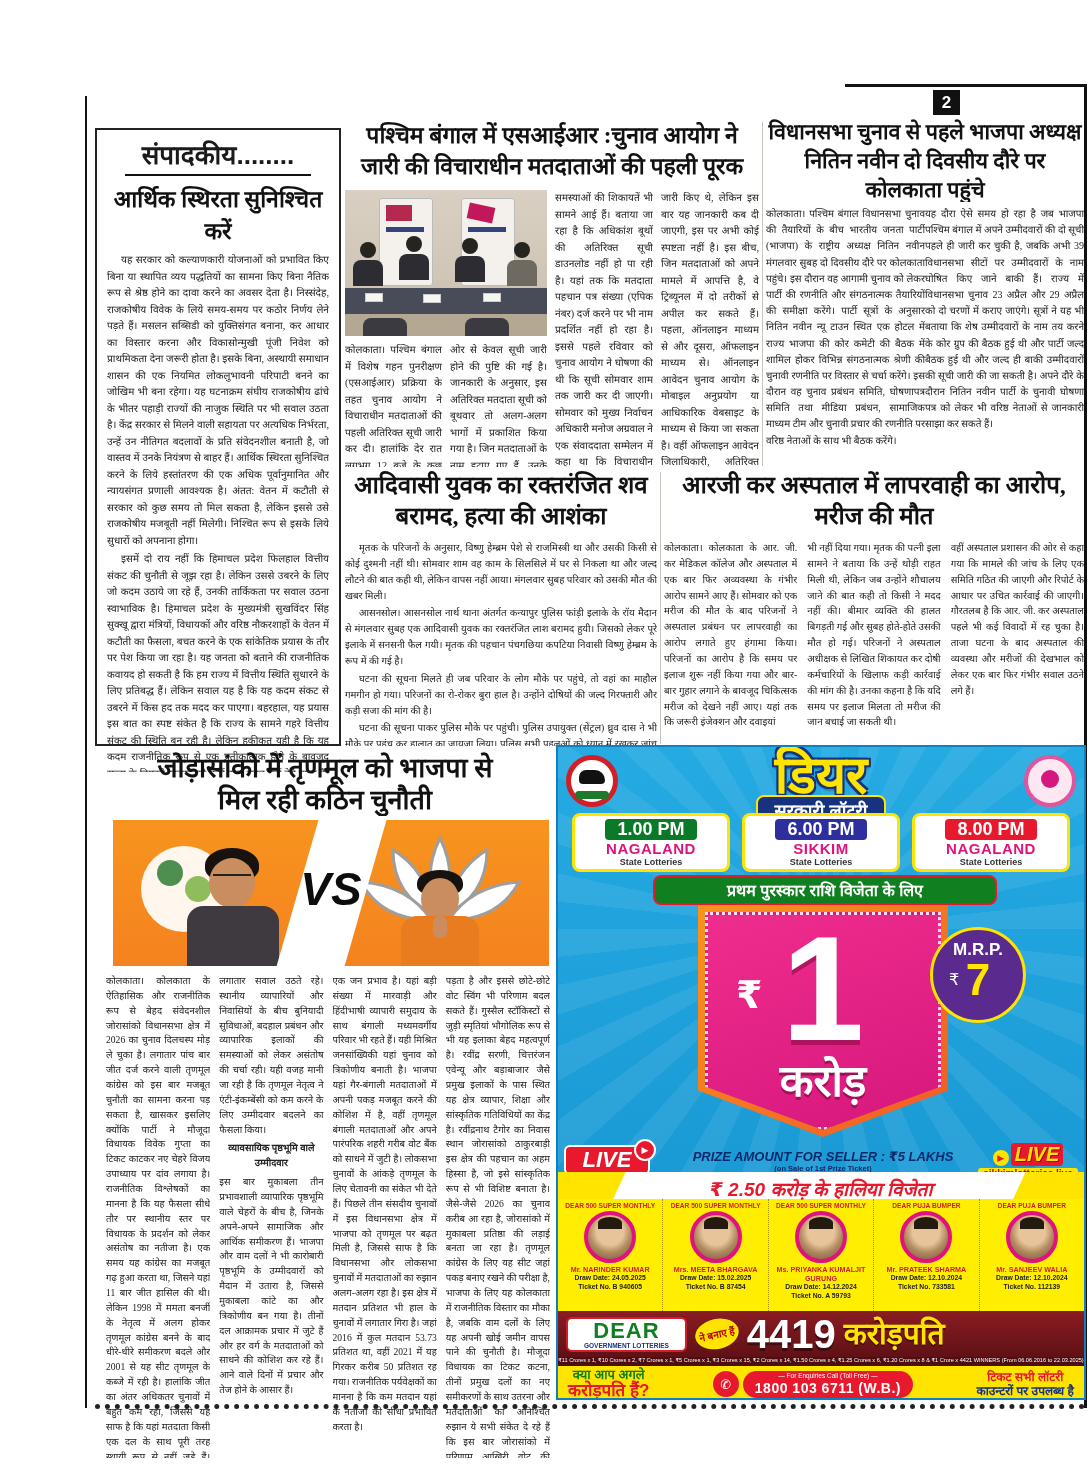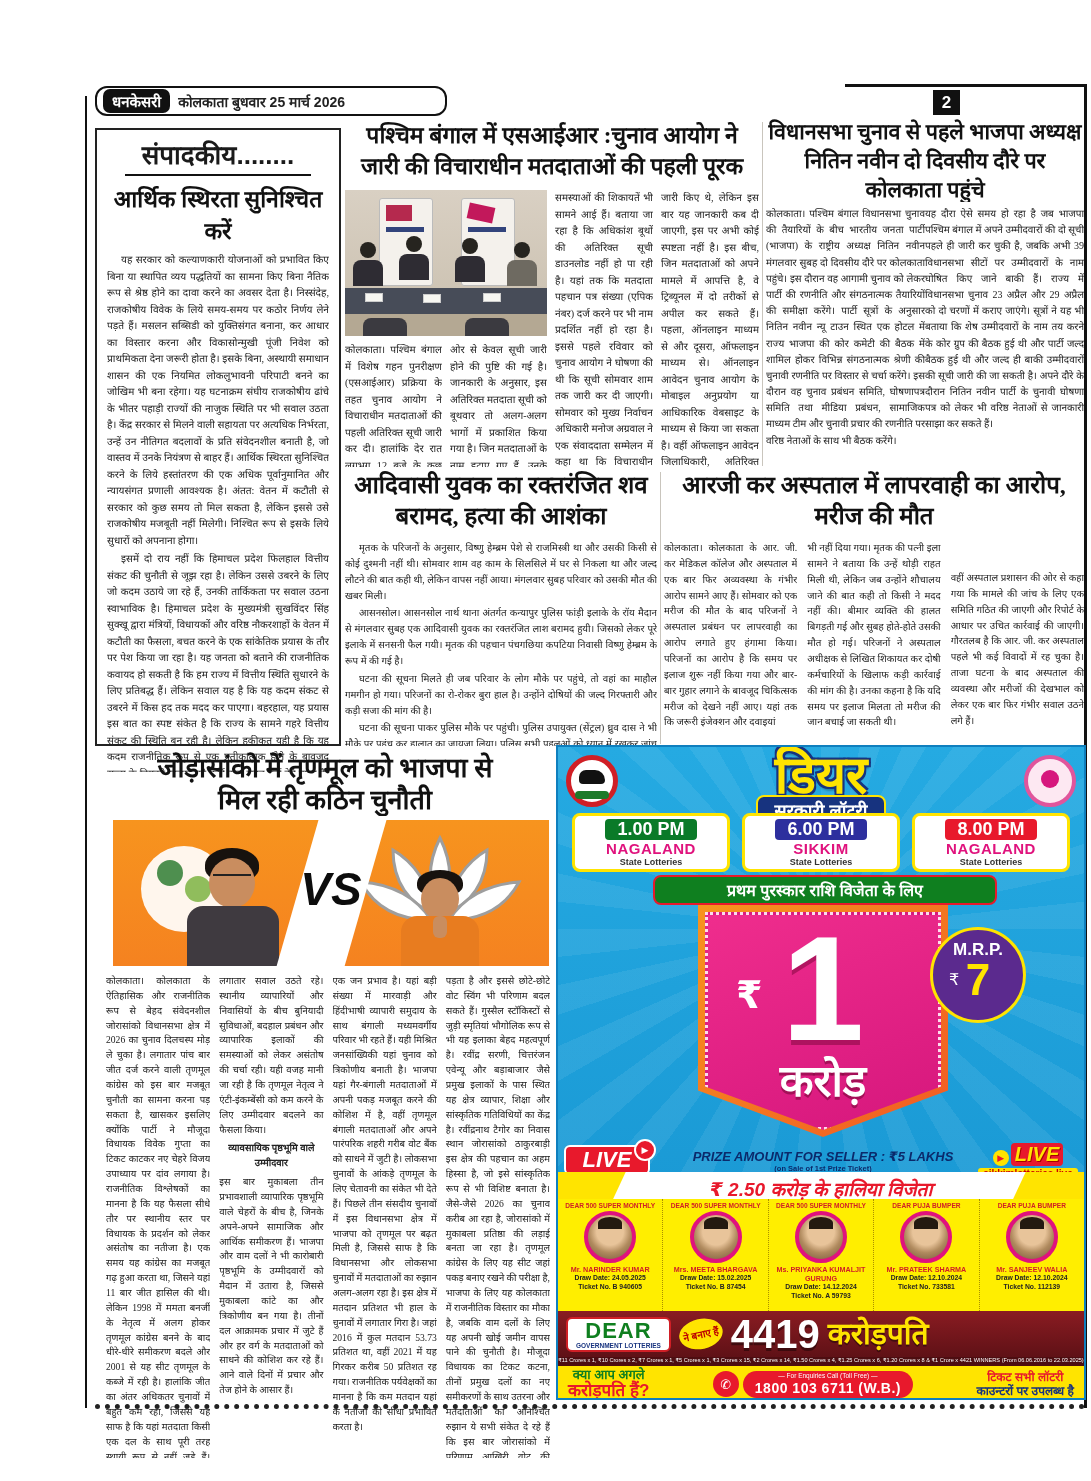--- a/index.html
+++ b/index.html
@@ -119,21 +119,21 @@
   .winners{position:absolute;left:0;top:452px;width:100%;height:112px;background:#ffee00;display:flex;}
   .wcell{flex:1;border-right:1px dotted #a98f00;text-align:center;padding-top:3px;overflow:hidden;}
   .wcell:last-child{border-right:none;}
   .wscheme{color:#d01f26;font-weight:900;font-size:6.6px;line-height:1.1;}
   .wphoto{width:52px;height:52px;margin:2px auto;border-radius:50%;border:4px solid #e0127d;box-sizing:border-box;
      background:radial-gradient(circle at 50% 38%,#e8c49a 0 38%,#b08a5e 60%,#6d5138 100%);position:relative;overflow:hidden;}
   .wphoto .h{position:absolute;left:10px;top:2px;width:24px;height:12px;border-radius:50% 50% 0 0;background:#241a10;}
   .wname{color:#d01f26;font-weight:900;font-size:7.2px;}
   .wmeta{color:#222;font-weight:bold;font-size:6.8px;line-height:1.25;}
   .maroon{position:absolute;left:0;top:564px;width:100%;height:46px;background:linear-gradient(#8a1c22,#5f1116);display:flex;align-items:center;padding:0 8px;box-sizing:border-box;gap:8px;}
-  .dearbox{background:#fff;border:2px solid #d01f26;border-radius:6px;text-align:center;padding:1px 8px;}
+  .dearbox{background:#fff;border:2px solid #d01f26;border-radius:6px;text-align:center;padding:1px 16px;}
   .dearbox .d1{color:#0f7f1f;font-weight:900;font-size:22px;line-height:1;letter-spacing:1px;}
   .dearbox .d2{color:#17337f;font-weight:bold;font-size:6.5px;}
   .star{background:#ffe400;color:#b00;font-weight:bold;font-size:10px;border-radius:50%;padding:8px 4px;transform:rotate(-12deg);}
   .big4419{color:#fff;font-weight:900;font-size:40px;line-height:1;text-shadow:0 3px 0 rgba(0,0,0,.4);}
   .bigword{color:#ffe400;font-weight:900;font-size:30px;line-height:1;text-shadow:0 2px 0 rgba(0,0,0,.4);}
   .fineprint{position:absolute;left:0;top:610px;width:100%;text-align:center;color:#fff;font-size:5.6px;background:#4d0d11;height:9px;overflow:hidden;}
   .adfoot{position:absolute;left:0;top:619px;width:100%;height:36px;background:#ffe400;display:flex;align-items:center;justify-content:space-between;padding:0 10px;box-sizing:border-box;}
   .q1{color:#0f7f1f;font-weight:900;font-size:13px;line-height:1.1;text-align:center;}
   .q2{color:#e8192c;font-weight:900;font-size:17px;line-height:1.1;text-align:center;}
   .phonewrap{display:flex;align-items:center;gap:4px;}
@@ -147,24 +147,20 @@
 </style>
 </head>
 <body>
 
 <div id="page">
 
   <div class="abs rule" style="left:85px;top:96px;width:2px;height:1312px;"></div>
   <div class="abs rule" style="left:1084px;top:84px;width:3px;height:1324px;"></div>
   <div class="abs rule" style="left:845px;top:84px;width:242px;height:3px;"></div>
 
-  <div class="abs masthead">
-    <span class="brand">धनकेसरी</span>
-    <span class="dateline">कोलकाता बुधवार 25 मार्च 2026</span>
-  </div>
   <div class="abs pagenum">2</div>
 
   <div class="abs ed-box">
     <div class="ed-kicker">संपादकीय........</div>
     <h2 class="ed-head">आर्थिक स्थिरता सुनिश्चित करें</h2>
     <div class="body-txt just" style="height:520px;">
       <p class="indent">यह सरकार को कल्याणकारी योजनाओं को प्रभावित किए बिना या स्थापित व्यय पद्धतियों का सामना किए बिना नैतिक रूप से श्रेष्ठ होने का दावा करने का अवसर देता है। निस्संदेह, राजकोषीय विवेक के लिये समय-समय पर कठोर निर्णय लेने पड़ते हैं। मसलन सब्सिडी को युक्तिसंगत बनाना, कर आधार का विस्तार करना और विकासोन्मुखी पूंजी निवेश को प्राथमिकता देना जरूरी होता है। इसके बिना, अस्थायी समाधान शासन की एक नियमित लोकलुभावनी परिपाटी बनने का जोखिम भी बना रहेगा। यह घटनाक्रम संघीय राजकोषीय ढांचे के भीतर पहाड़ी राज्यों की नाजुक स्थिति पर भी सवाल उठता है। केंद्र सरकार से मिलने वाली सहायता पर अत्यधिक निर्भरता, उन्हें उन नीतिगत बदलावों के प्रति संवेदनशील बनाती है, जो वास्तव में उनके नियंत्रण से बाहर हैं। आर्थिक स्थिरता सुनिश्चित करने के लिये हस्तांतरण की एक अधिक पूर्वानुमानित और न्यायसंगत प्रणाली आवश्यक है। अंतत: वेतन में कटौती से सरकार को कुछ समय तो मिल सकता है, लेकिन इससे उसे राजकोषीय मजबूती नहीं मिलेगी। निश्चित रूप से इसके लिये सुधारों को अपनाना होगा।</p>
       <p class="indent">इसमें दो राय नहीं कि हिमाचल प्रदेश फिलहाल वित्तीय संकट की चुनौती से जूझ रहा है। लेकिन उससे उबरने के लिए जो कदम उठाये जा रहे हैं, उनकी तार्किकता पर सवाल उठना स्वाभाविक है। हिमाचल प्रदेश के मुख्यमंत्री सुखविंदर सिंह सुक्खू द्वारा मंत्रियों, विधायकों और वरिष्ठ नौकरशाहों के वेतन में कटौती का फैसला, बचत करने के एक सांकेतिक प्रयास के तौर पर पेश किया जा रहा है। यह जनता को बताने की राजनीतिक कवायद हो सकती है कि हम राज्य में वित्तीय स्थिति सुधारने के लिए प्रतिबद्ध हैं। लेकिन सवाल यह है कि यह कदम संकट से उबरने में किस हद तक मदद कर पाएगा। बहरहाल, यह प्रयास इस बात का स्पष्ट संकेत है कि राज्य के सामने गहरे वित्तीय संकट की स्थिति बन रही है। लेकिन हकीकत यही है कि यह कदम राजनीतिक रूप से एक प्रतीकात्मक होने के बावजूद राज्य के बिगड़ते खजाने को कोई ठोस राहत नहीं देने वाला है। यदि इससे जुड़े आंकड़ों पर नजर डालें तो वास्तविकता सामने आ जाती है।</p>
 
     </div>
@@ -231,21 +227,21 @@
     <p class="indent">घटना की सूचना मिलते ही जब परिवार के लोग मौके पर पहुंचे, तो वहां का माहौल गमगीन हो गया। परिजनों का रो-रोकर बुरा हाल है। उन्होंने दोषियों की जल्द गिरफ्तारी और कड़ी सजा की मांग की है।</p>
     <p class="indent">घटना की सूचना पाकर पुलिस मौके पर पहुंची। पुलिस उपायुक्त (सेंट्रल) ध्रुव दास ने भी मौके पर पहुंच कर हालात का जायजा लिया। पुलिस सभी पहलुओं को ध्यान में रखकर जांच कर रही है। आसपास के लोगों से पूछताछ की जा रही है। शव को कब्जे में लेकर पोस्टमार्टम के लिए आसनसोल जिला अस्पताल भेज दिया गया। घटना की खबर फैलते ही बड़ी संख्या में स्थानीय लोग, खासकर आदिवासी समुदाय के लोग मौके पर जुट गए। मौके से एक युवक का बेल्ट और कुछ प्लास्टिक के गिलास बरामद हुए हैं। इससे यह आशंका जताई जा रही है कि युवक अकेला नहीं था और संभवत: शराब पीने के दौरान किसी बात को लेकर विवाद हुआ, जो बाद में हिंसक रूप ले बैठा।</p>
   </div>
 
   <div class="abs col-sep" style="left:660px;top:472px;height:272px;"></div>
 
   <h2 class="abs rg-head">आरजी कर अस्पताल में लापरवाही का आरोप, मरीज की मौत</h2>
   <div class="abs rg-body">
     <div class="ncol body-txt just" style="font-size:9.8px;">कोलकाता। कोलकाता के आर. जी. कर मेडिकल कॉलेज और अस्पताल में एक बार फिर अव्यवस्था के गंभीर आरोप सामने आए हैं। सोमवार को एक मरीज की मौत के बाद परिजनों ने अस्पताल प्रबंधन पर लापरवाही का आरोप लगाते हुए हंगामा किया। परिजनों का आरोप है कि समय पर इलाज शुरू नहीं किया गया और बार-बार गुहार लगाने के बावजूद चिकित्सक मरीज को देखने नहीं आए। यहां तक कि जरूरी इंजेक्शन और दवाइयां</div>
     <div class="ncol body-txt just" style="font-size:9.8px;">भी नहीं दिया गया। मृतक की पत्नी इला सामने ने बताया कि उन्हें थोड़ी राहत मिली थी, लेकिन जब उन्होंने शौचालय जाने की बात कही तो किसी ने मदद नहीं की। बीमार व्यक्ति की हालत बिगड़ती गई और सुबह होते-होते उसकी मौत हो गई। परिजनों ने अस्पताल अधीक्षक से लिखित शिकायत कर दोषी कर्मचारियों के खिलाफ कड़ी कार्रवाई की मांग की है। उनका कहना है कि यदि समय पर इलाज मिलता तो मरीज की जान बचाई जा सकती थी।</div>
-    <div class="ncol body-txt just" style="font-size:9.8px;margin-top:30px;">वहीं अस्पताल प्रशासन की ओर से कहा गया कि मामले की जांच के लिए एक समिति गठित की जाएगी और रिपोर्ट के आधार पर उचित कार्रवाई की जाएगी। गौरतलब है कि आर. जी. कर अस्पताल पहले भी कई विवादों में रह चुका है। ताजा घटना के बाद अस्पताल की व्यवस्था और मरीजों की देखभाल को लेकर एक बार फिर गंभीर सवाल उठने लगे हैं।</div>
+    <div class="ncol body-txt just" style="font-size:9.8px;">वहीं अस्पताल प्रशासन की ओर से कहा गया कि मामले की जांच के लिए एक समिति गठित की जाएगी और रिपोर्ट के आधार पर उचित कार्रवाई की जाएगी। गौरतलब है कि आर. जी. कर अस्पताल पहले भी कई विवादों में रह चुका है। ताजा घटना के बाद अस्पताल की व्यवस्था और मरीजों की देखभाल को लेकर एक बार फिर गंभीर सवाल उठने लगे हैं।</div>
   </div>
 
   <div class="abs jo-head">
     <h2 style="font-size:27px;"><span>जोड़ासांको में तृणमूल को भाजपा से</span><br>
     <span>मिल रही कठिन चुनौती</span></h2>
   </div>
 
   <div class="abs vsimg">
     <div class="vs-half">
       <div class="tmc-blob" style="left:28px;top:26px;"></div>

